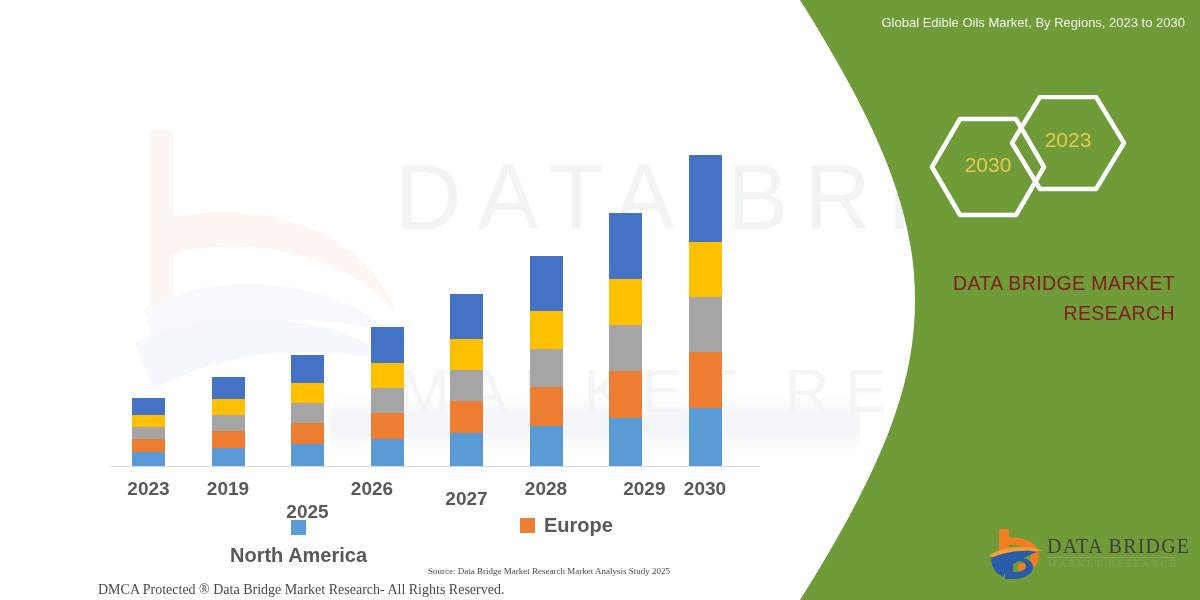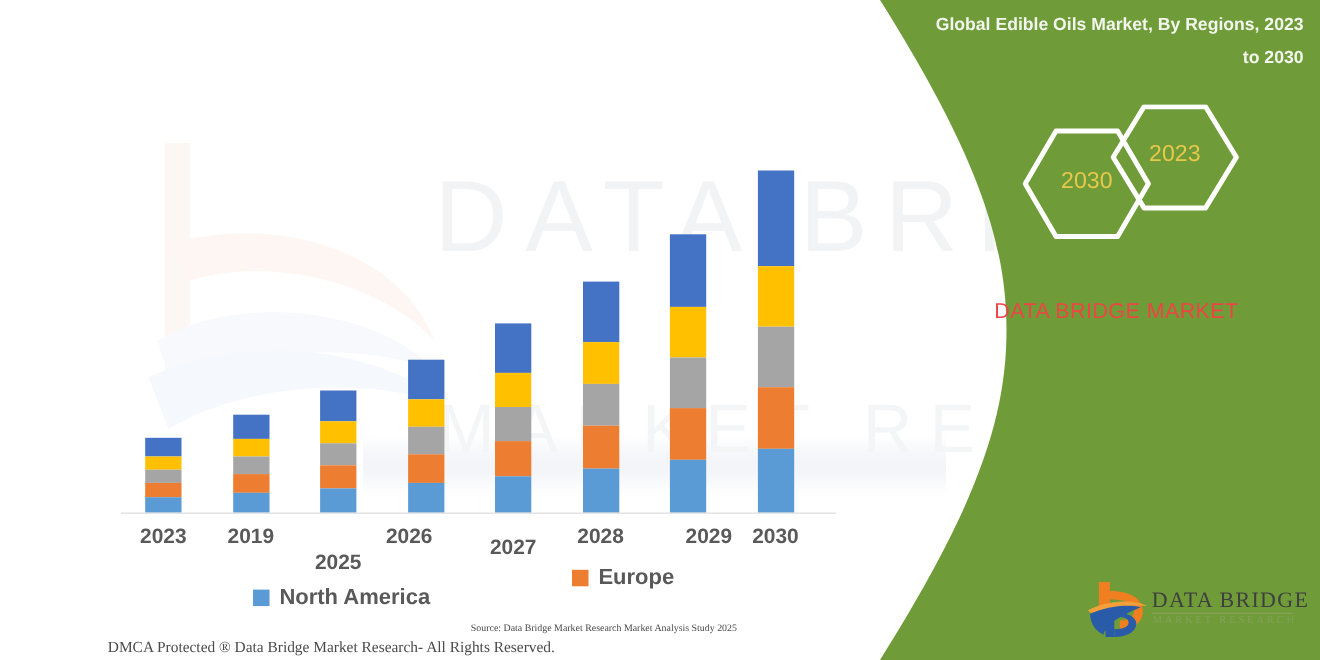--- a/index.html
+++ b/index.html
@@ -68,29 +68,29 @@
               font-family:"Liberation Serif", serif; white-space:nowrap; }
 
   
   .right-panel { position:absolute; left:780px; top:0; width:420px; height:600px; }
   .right-panel svg.shape { position:absolute; left:0; top:0; }
   .rp-content { position:absolute; left:0; top:0; width:420px; height:600px; }
 
   .rp-title {
     position:absolute; left:60px; top:8px; width:345px;
     text-align:right; color:#f3f6ee;
-    font-size:16px; line-height:30px; font-weight:700;
+    font-size:13px; line-height:30px; font-weight:400;
   }
   .hexwrap { position:absolute; left:120px; top:95px; width:260px; height:140px; }
   .hex-label {
     position:absolute; font-size:21px; color:#e8c84a; font-weight:400; text-align:center;
   }
   .rp-brand {
-    position:absolute; left:75px; top:268px; width:320px; text-align:center;
-    color:#ef4444; font-size:19.5px; line-height:30px; letter-spacing:.4px;
+    position:absolute; left:75px; top:268px; width:320px; text-align:right;
+    color:#7f1d1d; font-size:19.5px; line-height:30px; letter-spacing:.4px;
   }
   .logo { position:absolute; left:205px; top:525px; width:210px; height:62px; }
   .logo-txt {
     position:absolute; left:62px; top:10px;
     font-family:"Liberation Serif", serif; font-size:20px; letter-spacing:1.2px;
     color:#3f3f3f;
   }
   .logo-sub {
     position:absolute; left:63px; top:34px;
     font-family:"Liberation Serif", serif; font-size:9.5px; letter-spacing:2.6px;
@@ -182,21 +182,21 @@
         <div class="xlabel" style="left: -1.5px;">2023</div>
         <div class="xlabel" style="left: 78px;">2019</div>
         <div class="xlabel" style="left: 157.5px; margin-top: 23px;">2025</div>
         <div class="xlabel" style="left: 222px;">2026</div>
         <div class="xlabel" style="left: 316.5px; margin-top: 10px;">2027</div>
         <div class="xlabel" style="left: 396px;">2028</div>
         <div class="xlabel" style="left: 475.5px; text-align: right;">2029</div>
         <div class="xlabel" style="left: 555px;">2030</div>
       </div>
     <div class="legend" id="legend">
-        <div class="legend-item" style="left: 120px; top: 20px;">
+        <div class="legend-item" style="left: 120px; top: 8px; flex-direction: column;">
           <span class="legend-sw" style="background: rgb(91, 155, 213);"></span>
           <span class="legend-lb">North America</span>
         </div>
         <div class="legend-item" style="left: 410px; top: 2px;">
           <span class="legend-sw" style="background: rgb(237, 125, 49);"></span>
           <span class="legend-lb">Europe</span>
         </div>
       </div>
 
     <div class="footer">
@@ -217,20 +217,21 @@
         <svg width="260" height="140" viewBox="0 0 260 140">
           <polygon points="32,72 60,24 116,24 144,72 116,120 60,120" fill="none" stroke="#ffffff" stroke-width="4.5" stroke-linejoin="round"></polygon>
           <polygon points="112,48 140,2 196,2 224,48 196,94 140,94" fill="none" stroke="#ffffff" stroke-width="4.5" stroke-linejoin="round"></polygon>
         </svg>
         <div class="hex-label" style="left:42px; top:58px; width:92px;">2030</div>
         <div class="hex-label" style="left:122px; top:33px; width:92px;">2023</div>
       </div>
 
       <div class="rp-brand">
         <div>DATA BRIDGE MARKET</div>
+        <div>RESEARCH</div>
       </div>
 
       <div class="logo">
         <svg width="62" height="58" viewBox="0 0 62 58">
           <path d="M14 4 L24 4 L24 46 L14 46 Z" fill="#f07f22"></path>
           <path d="M22 12 C44 12 54 20 54 31 C54 41 45 47 33 47 L33 39 C41 39 46 36 46 30 C46 23 39 20 22 20 Z" fill="#f07f22"></path>
           <path d="M4 30 C22 20 46 20 58 26 C44 24 24 27 10 35 Z" fill="#f3a03a"></path>
           <path d="M6 33 C6 33 30 22 52 27 C38 33 22 40 18 52 C10 48 6 41 6 33 Z" fill="#2a5ba8"></path>
           <path d="M20 30 L28 30 L28 54 L20 54 Z" fill="#2a5ba8"></path>
           <path d="M26 33 C40 31 48 36 48 42 C48 49 40 54 28 54 L28 47 C36 47 41 45 41 41 C41 37 35 35 26 36 Z" fill="#2a5ba8"></path>

